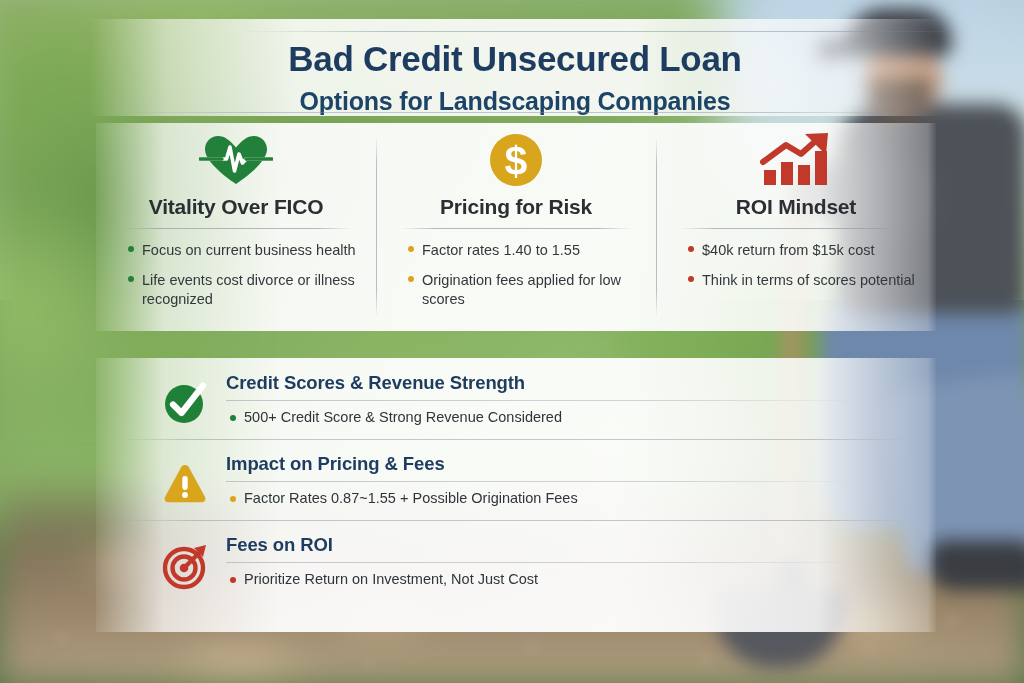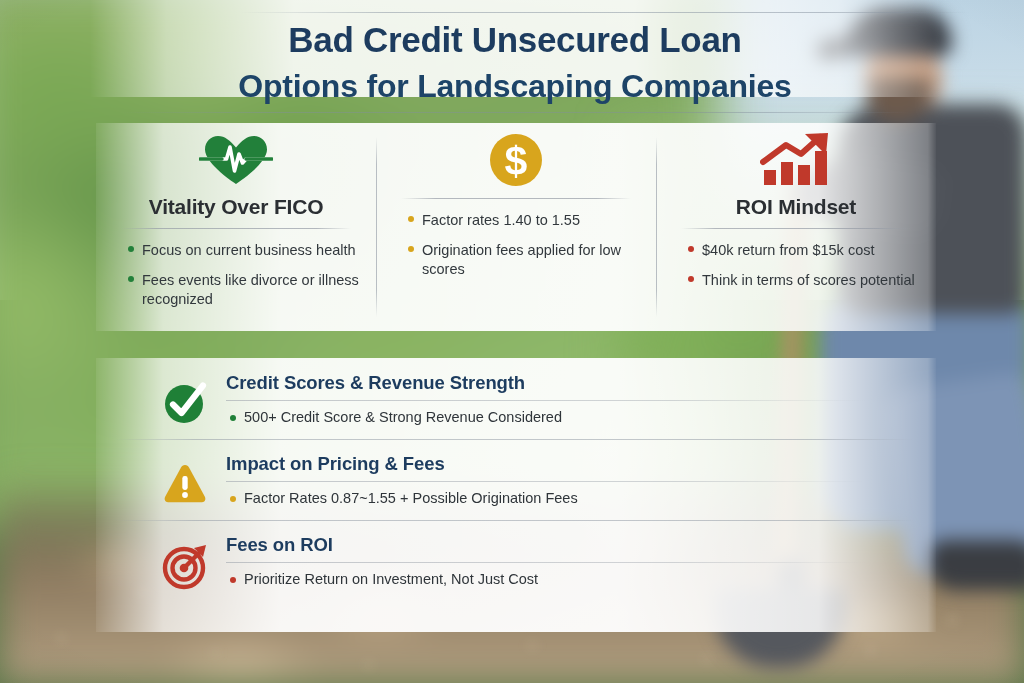--- a/index.html
+++ b/index.html
@@ -81,36 +81,36 @@
   .w-shovel-handle{position:absolute;left:58px;top:180px;width:18px;height:400px;background:linear-gradient(90deg,#9a7f57,#c2a274 40%,#8e7450);border-radius:6px;transform:rotate(2deg);}
   .w-shovel-collar{position:absolute;left:54px;top:560px;width:26px;height:40px;background:#3f434a;border-radius:4px;}
   .w-shovel-blade{position:absolute;left:-10px;top:588px;width:130px;height:80px;background:#55585e;border-radius:6px 6px 60px 60px;}
   .bg-vignette{position:absolute;inset:0;background:radial-gradient(ellipse 120% 110% at 50% 48%, rgba(0,0,0,0) 55%, rgba(25,32,20,.22) 100%);}
 
   
   .panel{
     position:absolute;
     background:linear-gradient(90deg, rgba(255,255,255,.08) 0%, rgba(255,255,255,.72) 8%, rgba(255,255,255,.93) 22%, rgba(255,255,255,.95) 62%, rgba(255,255,255,.86) 86%, rgba(255,255,255,.28) 99%, rgba(255,255,255,.04) 100%);
   }
-  .panel-title{left:90px;top:0;width:850px;height:97px;
+  .panel-title{left:90px;top:19px;width:850px;height:97px;
     background:linear-gradient(90deg, rgba(255,255,255,0) 0%, rgba(255,255,255,.55) 9%, rgba(255,255,255,.88) 24%, rgba(255,255,255,.9) 64%, rgba(255,255,255,.6) 88%, rgba(255,255,255,0) 100%);
   }
   .rule-top{position:absolute;left:150px;top:12px;width:730px;height:1px;
     background:linear-gradient(90deg,rgba(140,150,160,0),rgba(130,142,156,.5) 20%,rgba(130,142,156,.5) 80%,rgba(140,150,160,0));}
   .rule-underTitle{position:absolute;left:120px;top:112px;width:790px;height:1px;
     background:linear-gradient(90deg,rgba(140,150,160,0),rgba(130,142,156,.45) 18%,rgba(130,142,156,.45) 82%,rgba(140,150,160,0));}
 
   h1.title{
     position:absolute;left:0;right:0;top:20px;margin:0;text-align:center;
     font-family:"Liberation Sans", sans-serif;
     font-size:35px;font-weight:bold;letter-spacing:-.3px;color:#1d3c5f;
   }
   h2.subtitle{
     position:absolute;left:0;right:0;top:68px;margin:0;text-align:center;
-    font-size:32px;font-weight:bold;color:#1d4468;letter-spacing:-.2px;
+    font-size:25px;font-weight:bold;color:#1d4468;letter-spacing:-.2px;
   }
 
   
   .panel-cols{left:96px;top:123px;width:840px;height:208px;}
   .cols{position:absolute;left:0;top:0;width:840px;height:208px;display:flex;}
   .col{flex:1;position:relative;padding-top:8px;}
   .col + .col::before{
     content:"";position:absolute;left:0;top:14px;width:1px;height:180px;
     background:linear-gradient(180deg,rgba(160,168,176,0),rgba(150,158,168,.65) 15%,rgba(150,158,168,.65) 85%,rgba(160,168,176,0));
   }
@@ -190,31 +190,32 @@
           <svg width="74" height="52" viewBox="0 0 74 52" aria-hidden="true">
             <path d="M37 50 C37 50 6 30 6 15.5 C6 7.5 12 2 19 2 C26 2 31 6.5 37 13.5 C43 6.5 48 2 55 2 C62 2 68 7.5 68 15.5 C68 30 37 50 37 50 Z" fill="#22803a"></path>
             <path d="M1 25 L23 25 L27.5 25 L31 13 L35.5 37 L40 20 L43.5 29 L47 25 L73 25" fill="none" stroke="#ffffff" stroke-width="3.6" stroke-linejoin="round" stroke-linecap="round"></path>
             <path d="M1 25 L23 25 M47 25 L73 25" fill="none" stroke="#22803a" stroke-width="3.4" stroke-linecap="round"></path>
           </svg>
         </div>
         <div class="col-head">Vitality Over FICO</div>
         <div class="col-rule"></div>
         <ul class="col-list">
           <li><span class="dot" style="background:#22803a"></span><span>Focus on current business health</span></li>
-          <li><span class="dot" style="background:#22803a"></span><span>Fees events like divorce or illness recognized</span></li>
+          <li><span class="dot" style="background:#22803a"></span><span>Life events cost divorce or illness recognized</span></li>
         </ul>
       </div>
 
       <div class="col">
         <div class="col-icon">
           <svg width="56" height="56" viewBox="0 0 56 56" aria-hidden="true">
             <circle cx="28" cy="28" r="26" fill="#d8a51d"></circle>
             <text x="28" y="43" text-anchor="middle" font-family="Liberation Sans, sans-serif" font-size="41" font-weight="bold" fill="#ffffff">$</text>
           </svg>
         </div>
+        <div class="col-head">Pricing for Risk</div>
         <div class="col-rule"></div>
         <ul class="col-list">
           <li><span class="dot" style="background:#d8a51d"></span><span>Factor rates 1.40 to 1.55</span></li>
           <li><span class="dot" style="background:#d8a51d"></span><span>Origination fees applied for low scores</span></li>
         </ul>
       </div>
 
       <div class="col">
         <div class="col-icon">
           <svg width="72" height="56" viewBox="0 0 72 56" aria-hidden="true">

